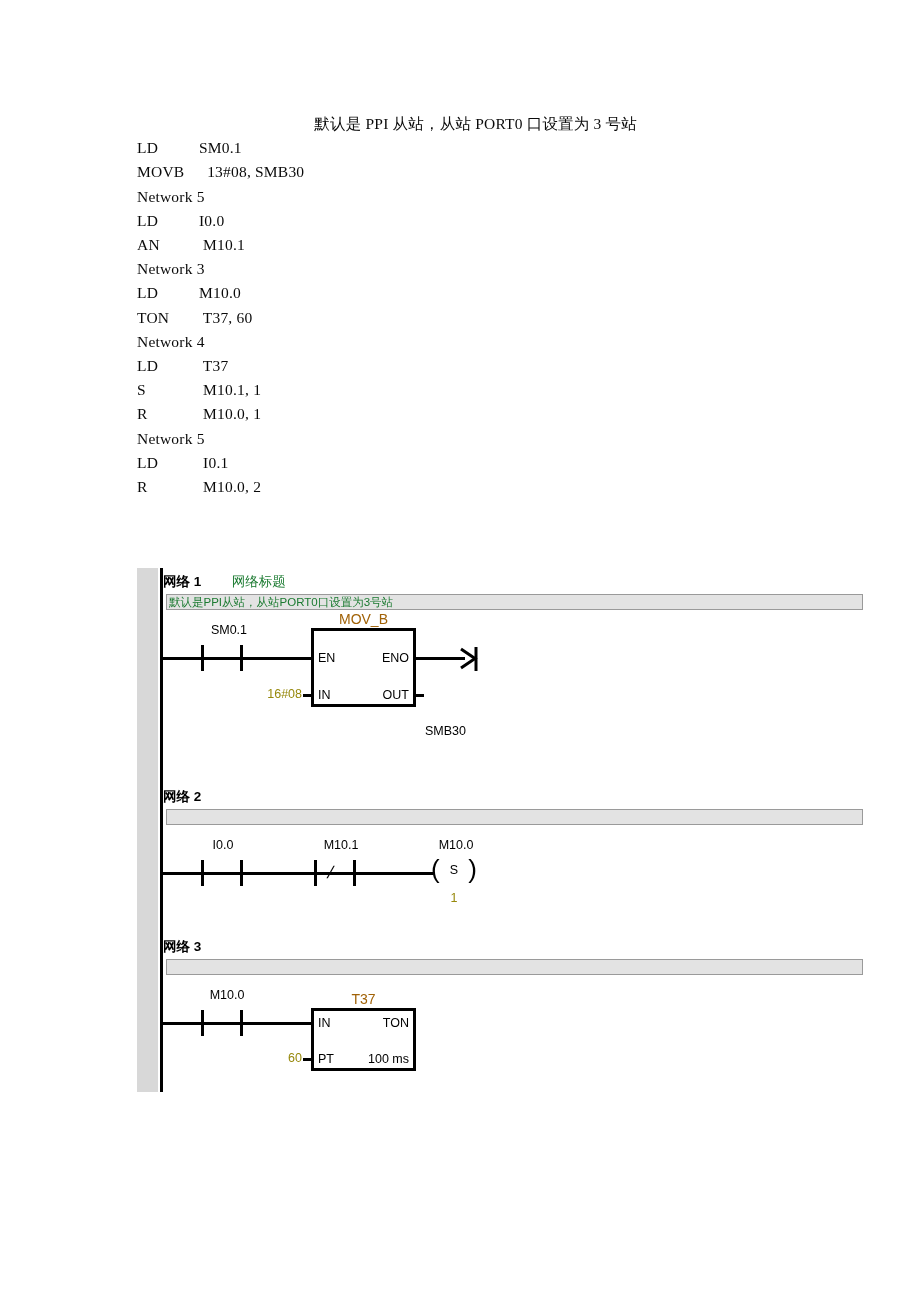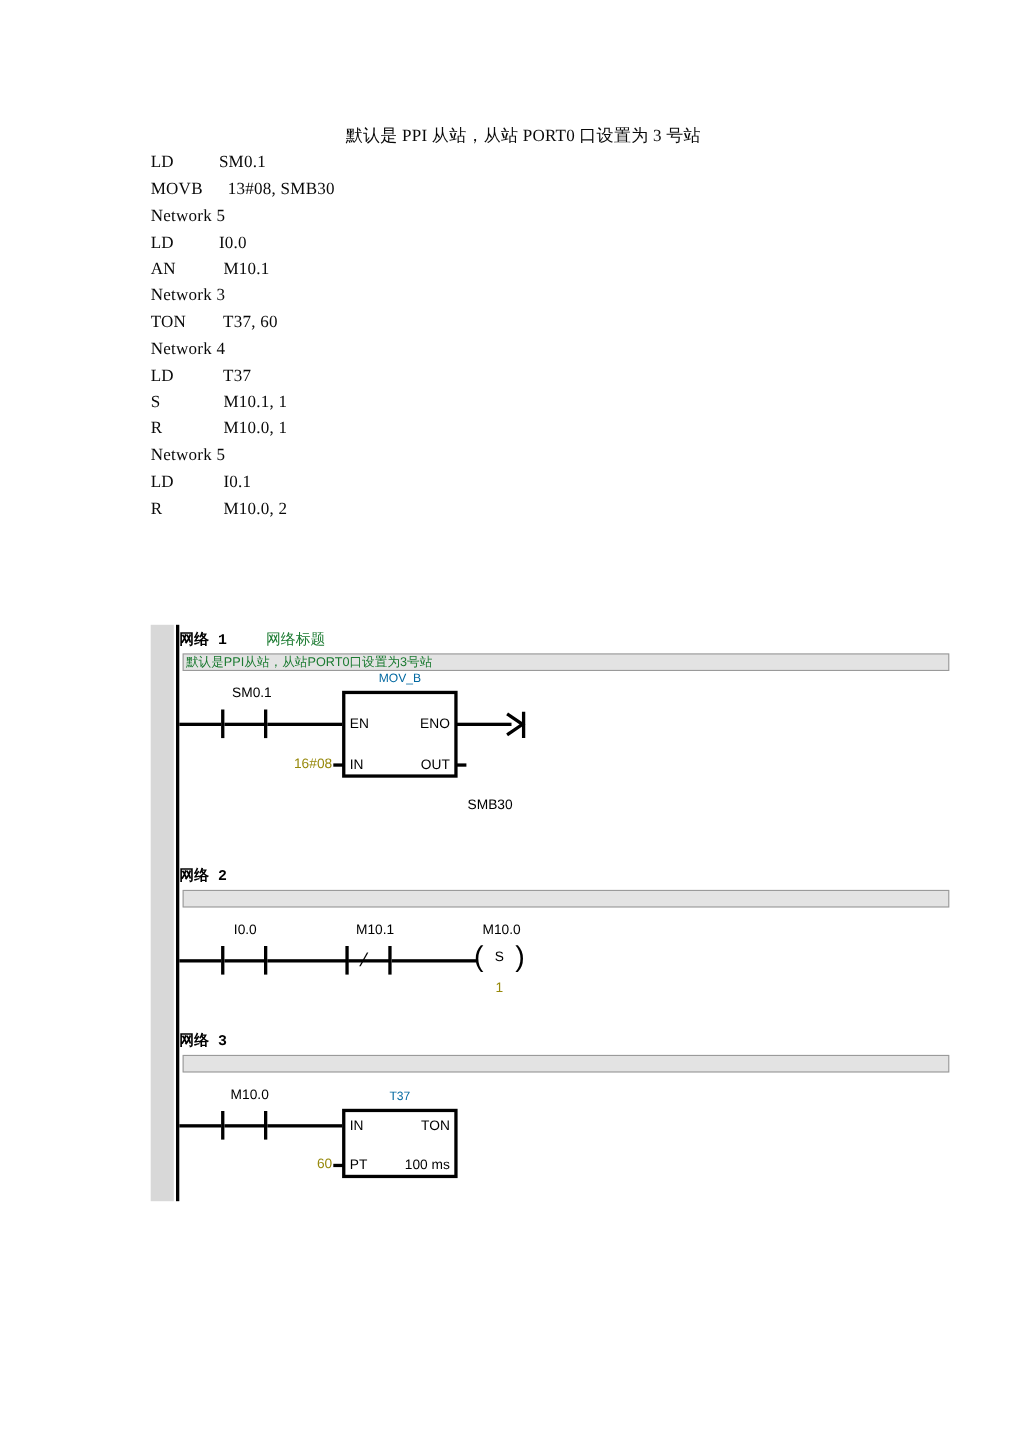--- a/index.html
+++ b/index.html
@@ -65,21 +65,21 @@
     background: #000000;
   }
   .network {
     position: absolute;
     left: 26px;
   }
   .net-header {
     position: absolute;
     left: 0px;
     white-space: nowrap;
-    font-family: Liberation Mono, monospace;
+    font-family: Liberation Sans, sans-serif;
   }
   .net-label {
     font-weight: bold;
     font-size: 13.5px;
     color: #000000;
   }
   .net-title {
     font-size: 13.5px;
     color: #1a7a30;
     margin-left: 26px;
@@ -149,22 +149,22 @@
     background: #ffffff;
     box-sizing: border-box;
   }
   .fb-title {
     position: absolute;
     top: -20px;
     left: 0px;
     width: 100%;
     text-align: center;
     font-family: "Liberation Sans", sans-serif;
-    font-size: 11px;
-    color: #0369a1;
+    font-size: 14px;
+    color: #a16207;
     white-space: nowrap;
   }
   .fb-pin {
     position: absolute;
     font-family: "Liberation Sans", sans-serif;
     font-size: 12.5px;
     color: #000000;
     white-space: nowrap;
   }
   .fb-pin.l { left: 4px; }
@@ -245,20 +245,21 @@
 
   <div class="doc-line">Network 5</div>
 
   <div class="doc-line"><span class="op">LD</span><span>I0.0</span></div>
 
   <div class="doc-line"><span class="op">AN</span><span> M10.1</span></div>
 
 
   <div class="doc-line">Network 3</div>
 
+  <div class="doc-line"><span class="op">LD</span><span>M10.0</span></div>
 
   <div class="doc-line"><span class="op">TON</span><span> T37, 60</span></div>
 
   <div class="doc-line">Network 4</div>
 
   <div class="doc-line"><span class="op">LD</span><span> T37</span></div>
 
   <div class="doc-line"><span class="op">S</span><span> M10.1, 1</span></div>
 
   <div class="doc-line"><span class="op">R</span><span> M10.0, 1</span></div>

